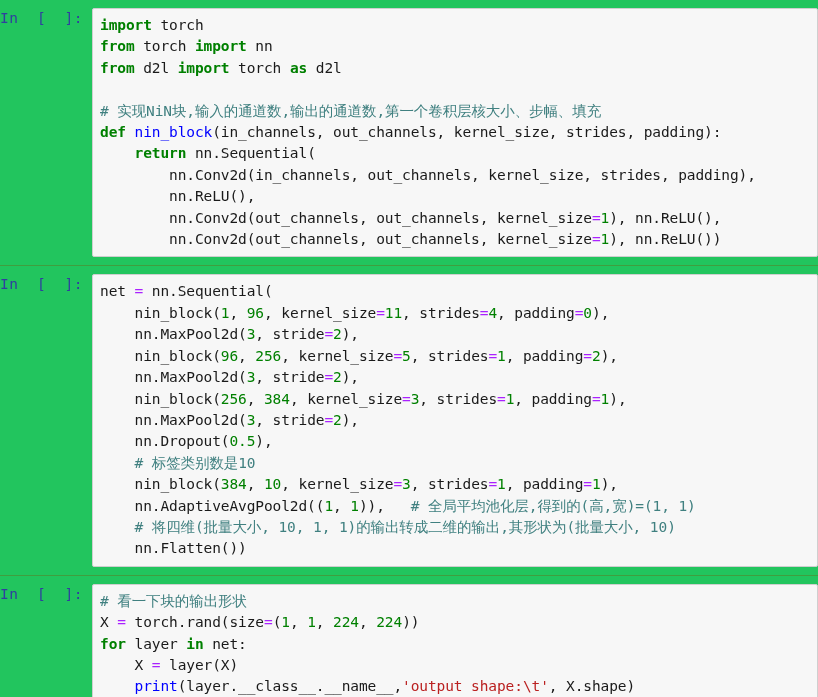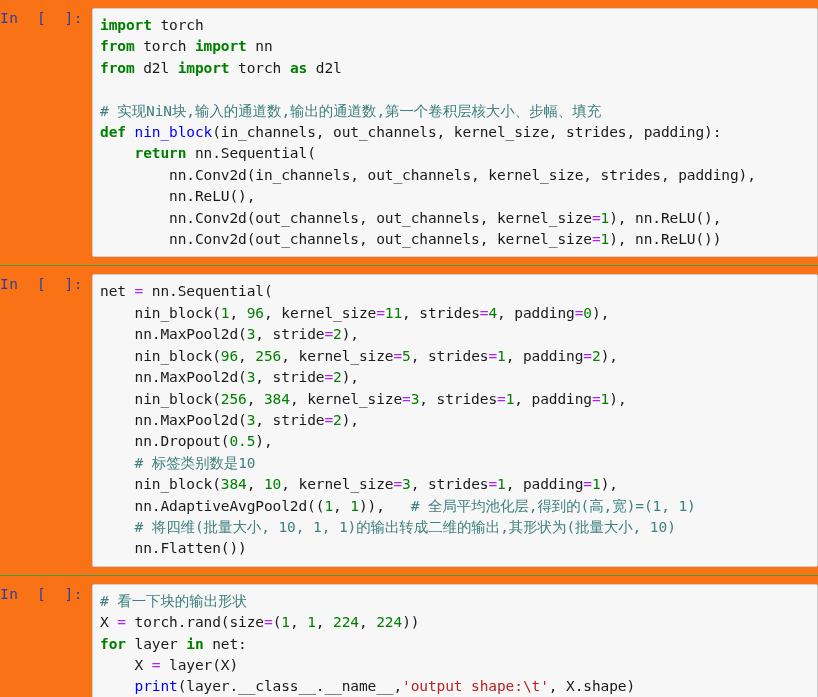--- a/index.html
+++ b/index.html
@@ -17,21 +17,21 @@
   .notebook {
     width: 818px;
     display: flex;
     flex-direction: column;
   }
 
   .cell-row {
     display: flex;
     align-items: flex-start;
     padding: 8px 0 8px 0;
-    background: #f97316;
+    background: #22c55e;
   }
 
   .prompt {
     width: 92px;
     flex: 0 0 92px;
     text-align: right;
     padding-right: 9px;
     box-sizing: border-box;
     color: #303F9F;
     font-family: "DejaVu Sans Mono", "Liberation Mono", monospace;

